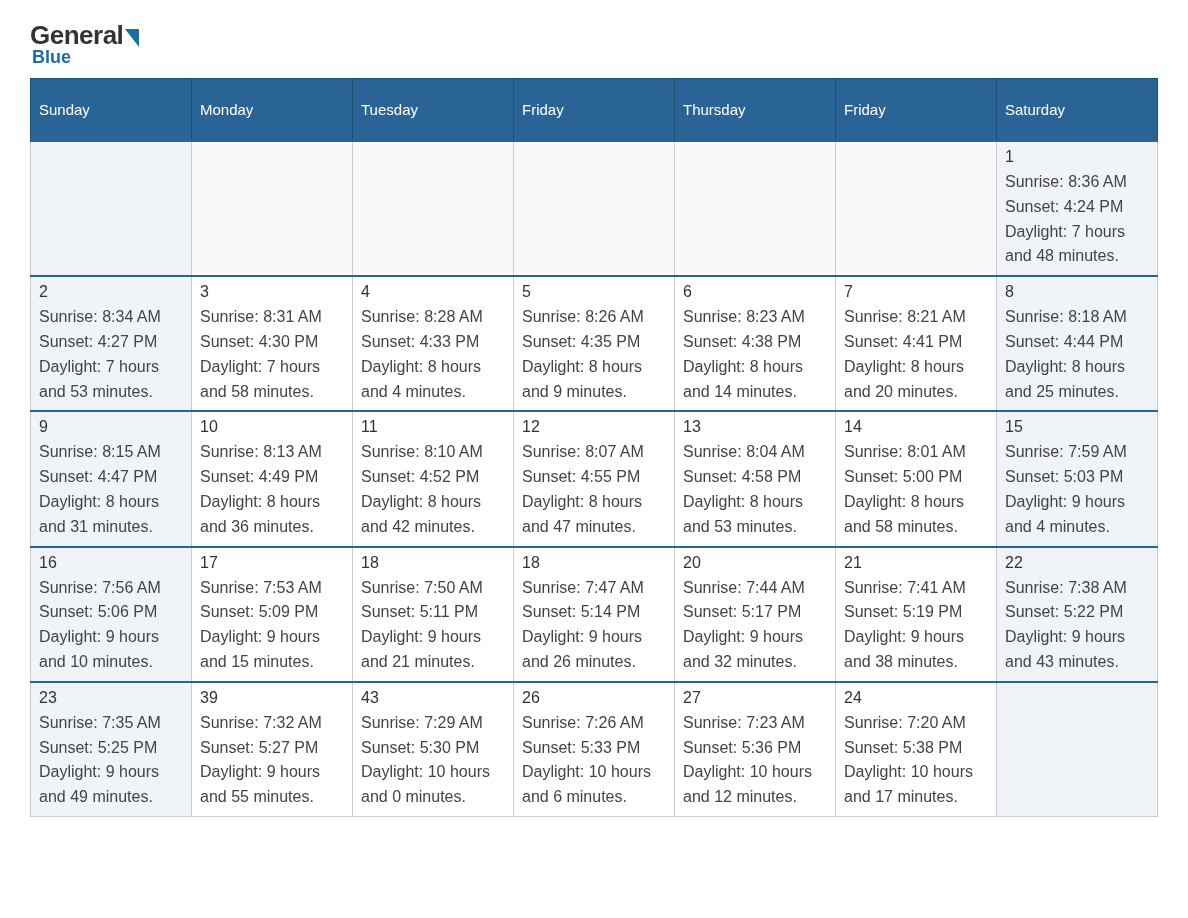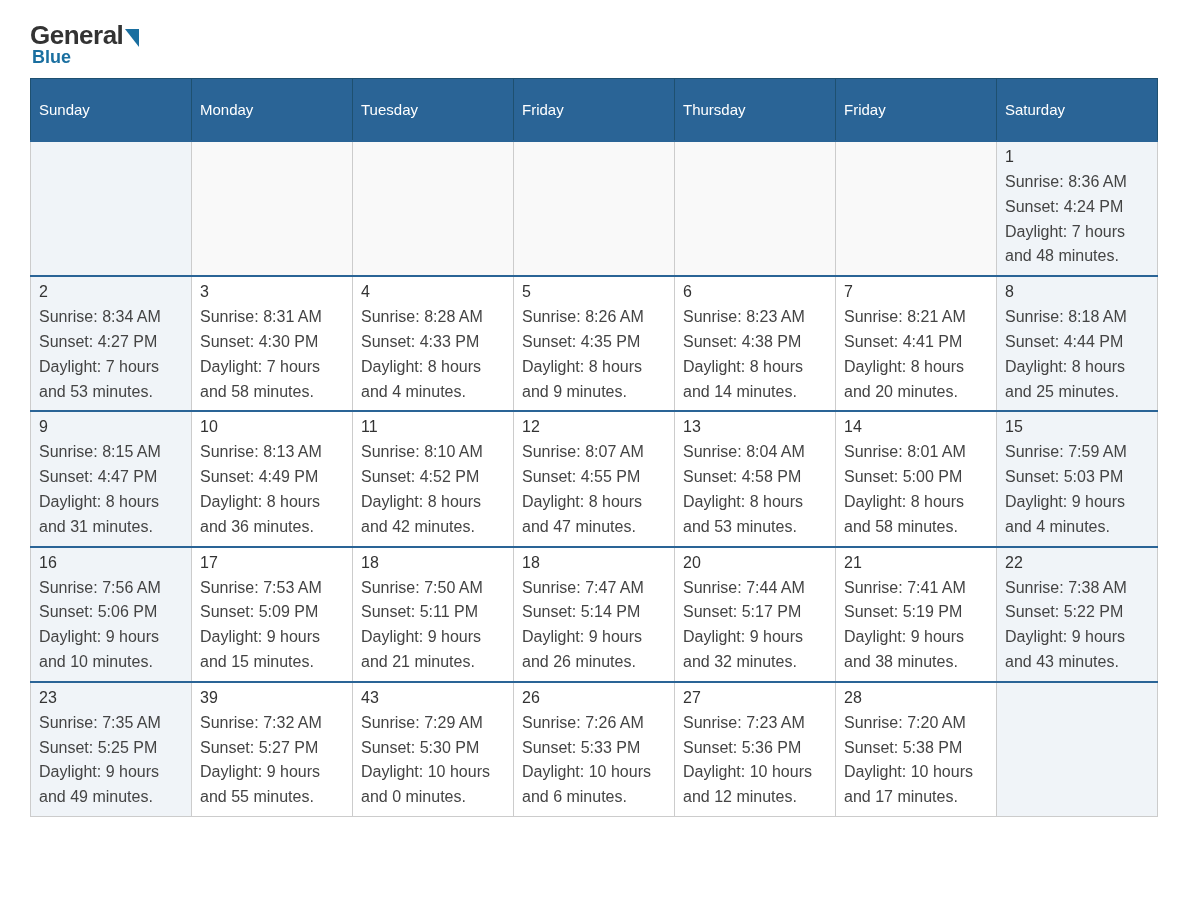--- a/index.html
+++ b/index.html
@@ -249,19 +249,19 @@
         </td>
         <td>
           <span class="day-number">26</span>
           <div class="day-info">Sunrise: 7:26 AM<br>Sunset: 5:33 PM<br>Daylight: 10 hours<br>and 6 minutes.</div>
         </td>
         <td>
           <span class="day-number">27</span>
           <div class="day-info">Sunrise: 7:23 AM<br>Sunset: 5:36 PM<br>Daylight: 10 hours<br>and 12 minutes.</div>
         </td>
         <td>
-          <span class="day-number">28</span>
+          <span class="day-number">24</span>
           <div class="day-info">Sunrise: 7:20 AM<br>Sunset: 5:38 PM<br>Daylight: 10 hours<br>and 17 minutes.</div>
         </td>
         <td class="empty-cell weekend-sat"></td>
       </tr>
     </tbody>
 </table>
 
 </body></html>

